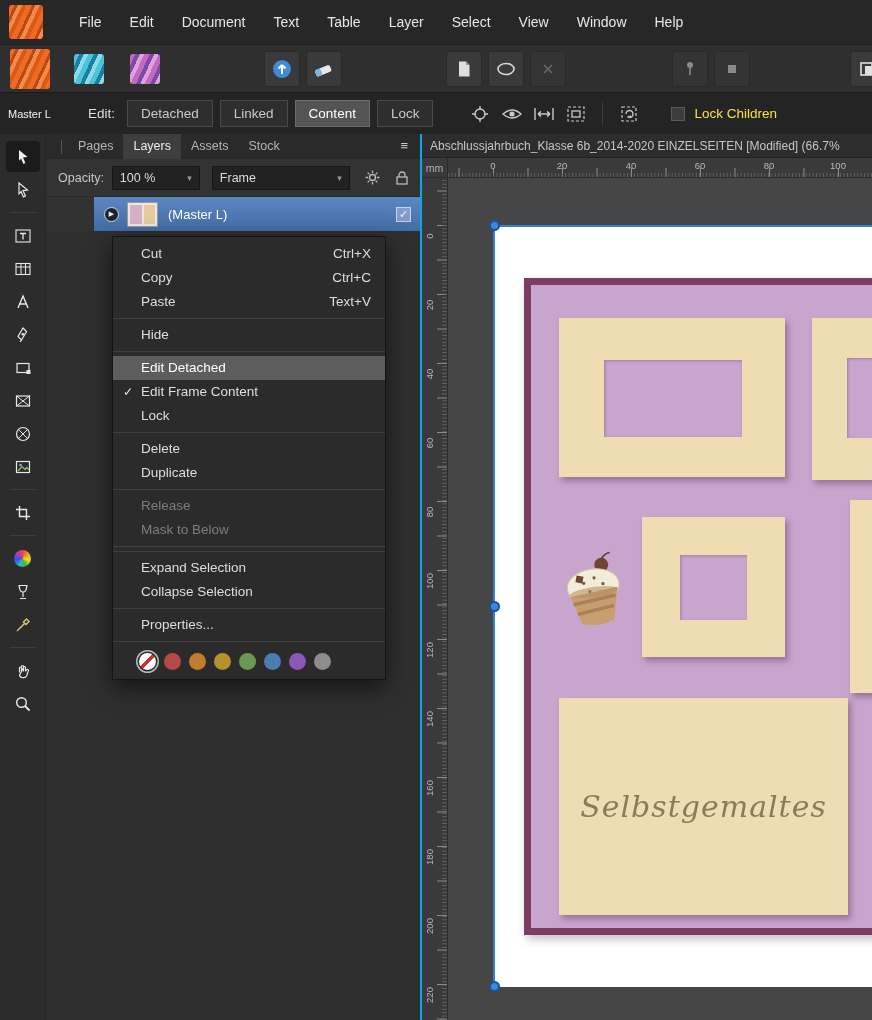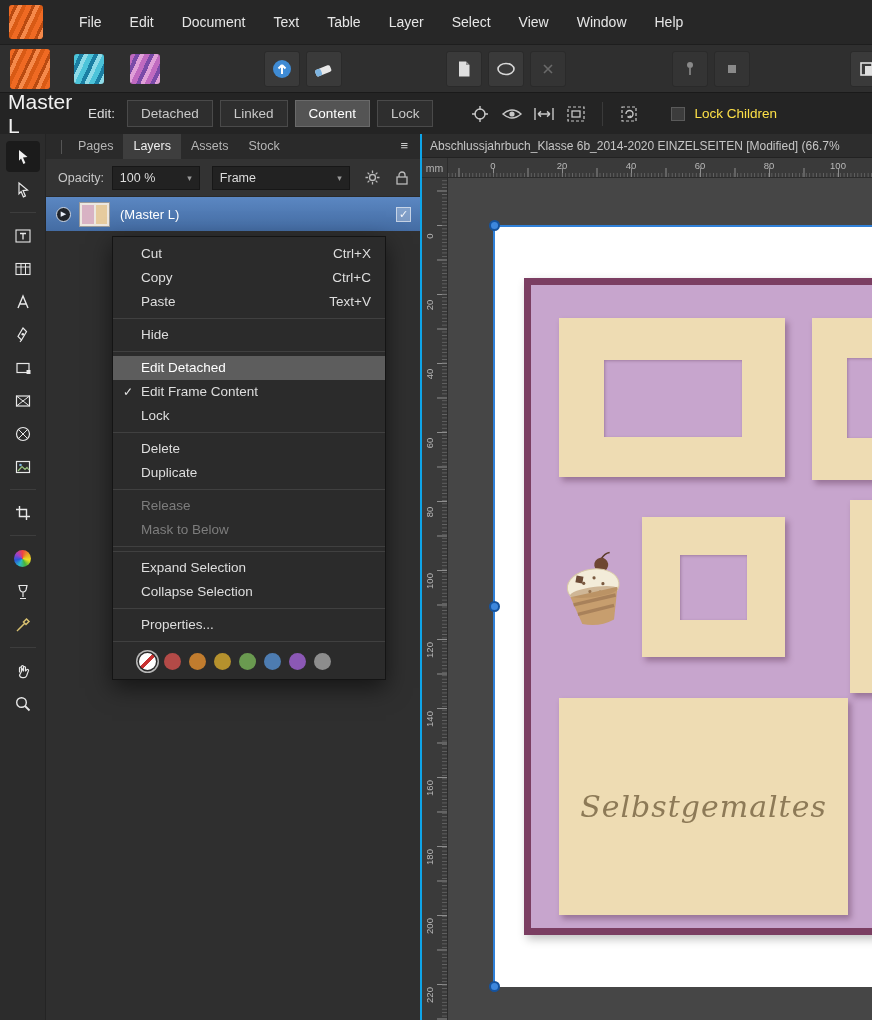--- a/index.html
+++ b/index.html
@@ -30,21 +30,21 @@
     display:flex; align-items:center; justify-content:center; margin-right:6px; }
   .tb-btn.dim { background:#343434; }
   .tb-group-mid { margin-left:104px; display:flex; }
   .tb-group-right1 { margin-left:98px; display:flex; }
   .tb-group-right2 { margin-left:100px; display:flex; }
   .tb-edge { margin-left:auto; margin-right:-14px; }
 
   
   .ctxbar { position:absolute; left:0; top:92px; right:0; height:42px; background:#242424; border-top:1px solid #1a1a1a;
     display:flex; align-items:center; font-size:13.5px; }
-  .master-label { margin-left:8px; width:80px; font-size:21px; color:#f2f2f2; }
+  .master-label { margin-left:8px; width:80px; font-size:11px; color:#f2f2f2; }
   .edit-label { color:#dddddd; margin-right:12px; }
   .seg-btn { padding:5px 13px; background:#2e2e2e; border:1px solid #4a4a4a; color:#c9c9c9; margin-right:7px; font-size:13.5px; cursor:default; }
   .seg-btn.active { background:#545454; color:#ffffff; border-color:#6a6a6a; }
   .ctx-icons { display:flex; align-items:center; margin-left:24px; }
   .ctx-ibtn { width:32px; height:28px; display:flex; align-items:center; justify-content:center; }
   .ctx-sep { width:1px; height:24px; background:#3a3a3a; margin:0 10px; }
   .checkbox { width:14px; height:14px; background:#3c3c3c; border:1px solid #5a5a5a; margin-left:26px; }
   .cb-label { margin-left:9px; color:#fde047; }
 
   
@@ -64,21 +64,21 @@
   .ptab-div { width:1px; background:#555; margin:6px 6px 5px 15px; }
   .ptab { padding:5px 10px 0; cursor:default; }
   .ptab.active { background:#3e3e3e; color:#eeeeee; }
   .panel-menu { margin-left:auto; padding:4px 12px 0 0; color:#cccccc; font-size:13px; }
   .panel-opts { height:38px; background:#333333; border-bottom:1px solid #2a2a2a; display:flex; align-items:center; padding-left:12px; font-size:12.5px; color:#c8c8c8; }
   .dd { height:24px; background:#222222; border:1px solid #171717; display:flex; align-items:center; padding:0 7px; color:#dddddd; }
   .dd .arr { margin-left:auto; color:#999; font-size:9px; }
   .dd-opacity { width:88px; margin-left:8px; }
   .dd-blend { width:138px; margin-left:12px; }
   .panel-opt-icon { margin-left:14px; display:flex; align-items:center; }
-  .layer-row { height:34px; background:linear-gradient(#5b87c2,#446ca3); display:flex; align-items:center; padding:0 9px 0 10px; }
+  .layer-row { height:34px; background:linear-gradient(#5b87c2,#446ca3); display:flex; align-items:center; padding:0 9px 0 10px;margin-left:48px; }
   .expand-circle { width:15px; height:15px; border-radius:50%; background:#20242a; border:1px solid #cfd8e6;
     color:#e8eef8; font-size:7px; display:flex; align-items:center; justify-content:center; }
   .layer-thumb { width:31px; height:25px; background:#ece7e0; border:1px solid #9a9a9a; margin-left:8px; display:flex; padding:2px; gap:2px; }
   .layer-thumb i { flex:1; }
   .lt-a { background:#d8b2c4; } .lt-b { background:#e6cb9e; }
   .layer-name { margin-left:10px; color:#ffffff; font-size:13px; }
   .layer-check { margin-left:auto; width:15px; height:15px; background:rgba(255,255,255,.28); border:1px solid rgba(255,255,255,.55);
     color:#f4f7fb; font-size:11px; line-height:13px; text-align:center; }
   .panel-rest { flex:1; background:#2f2f2f; }
 

